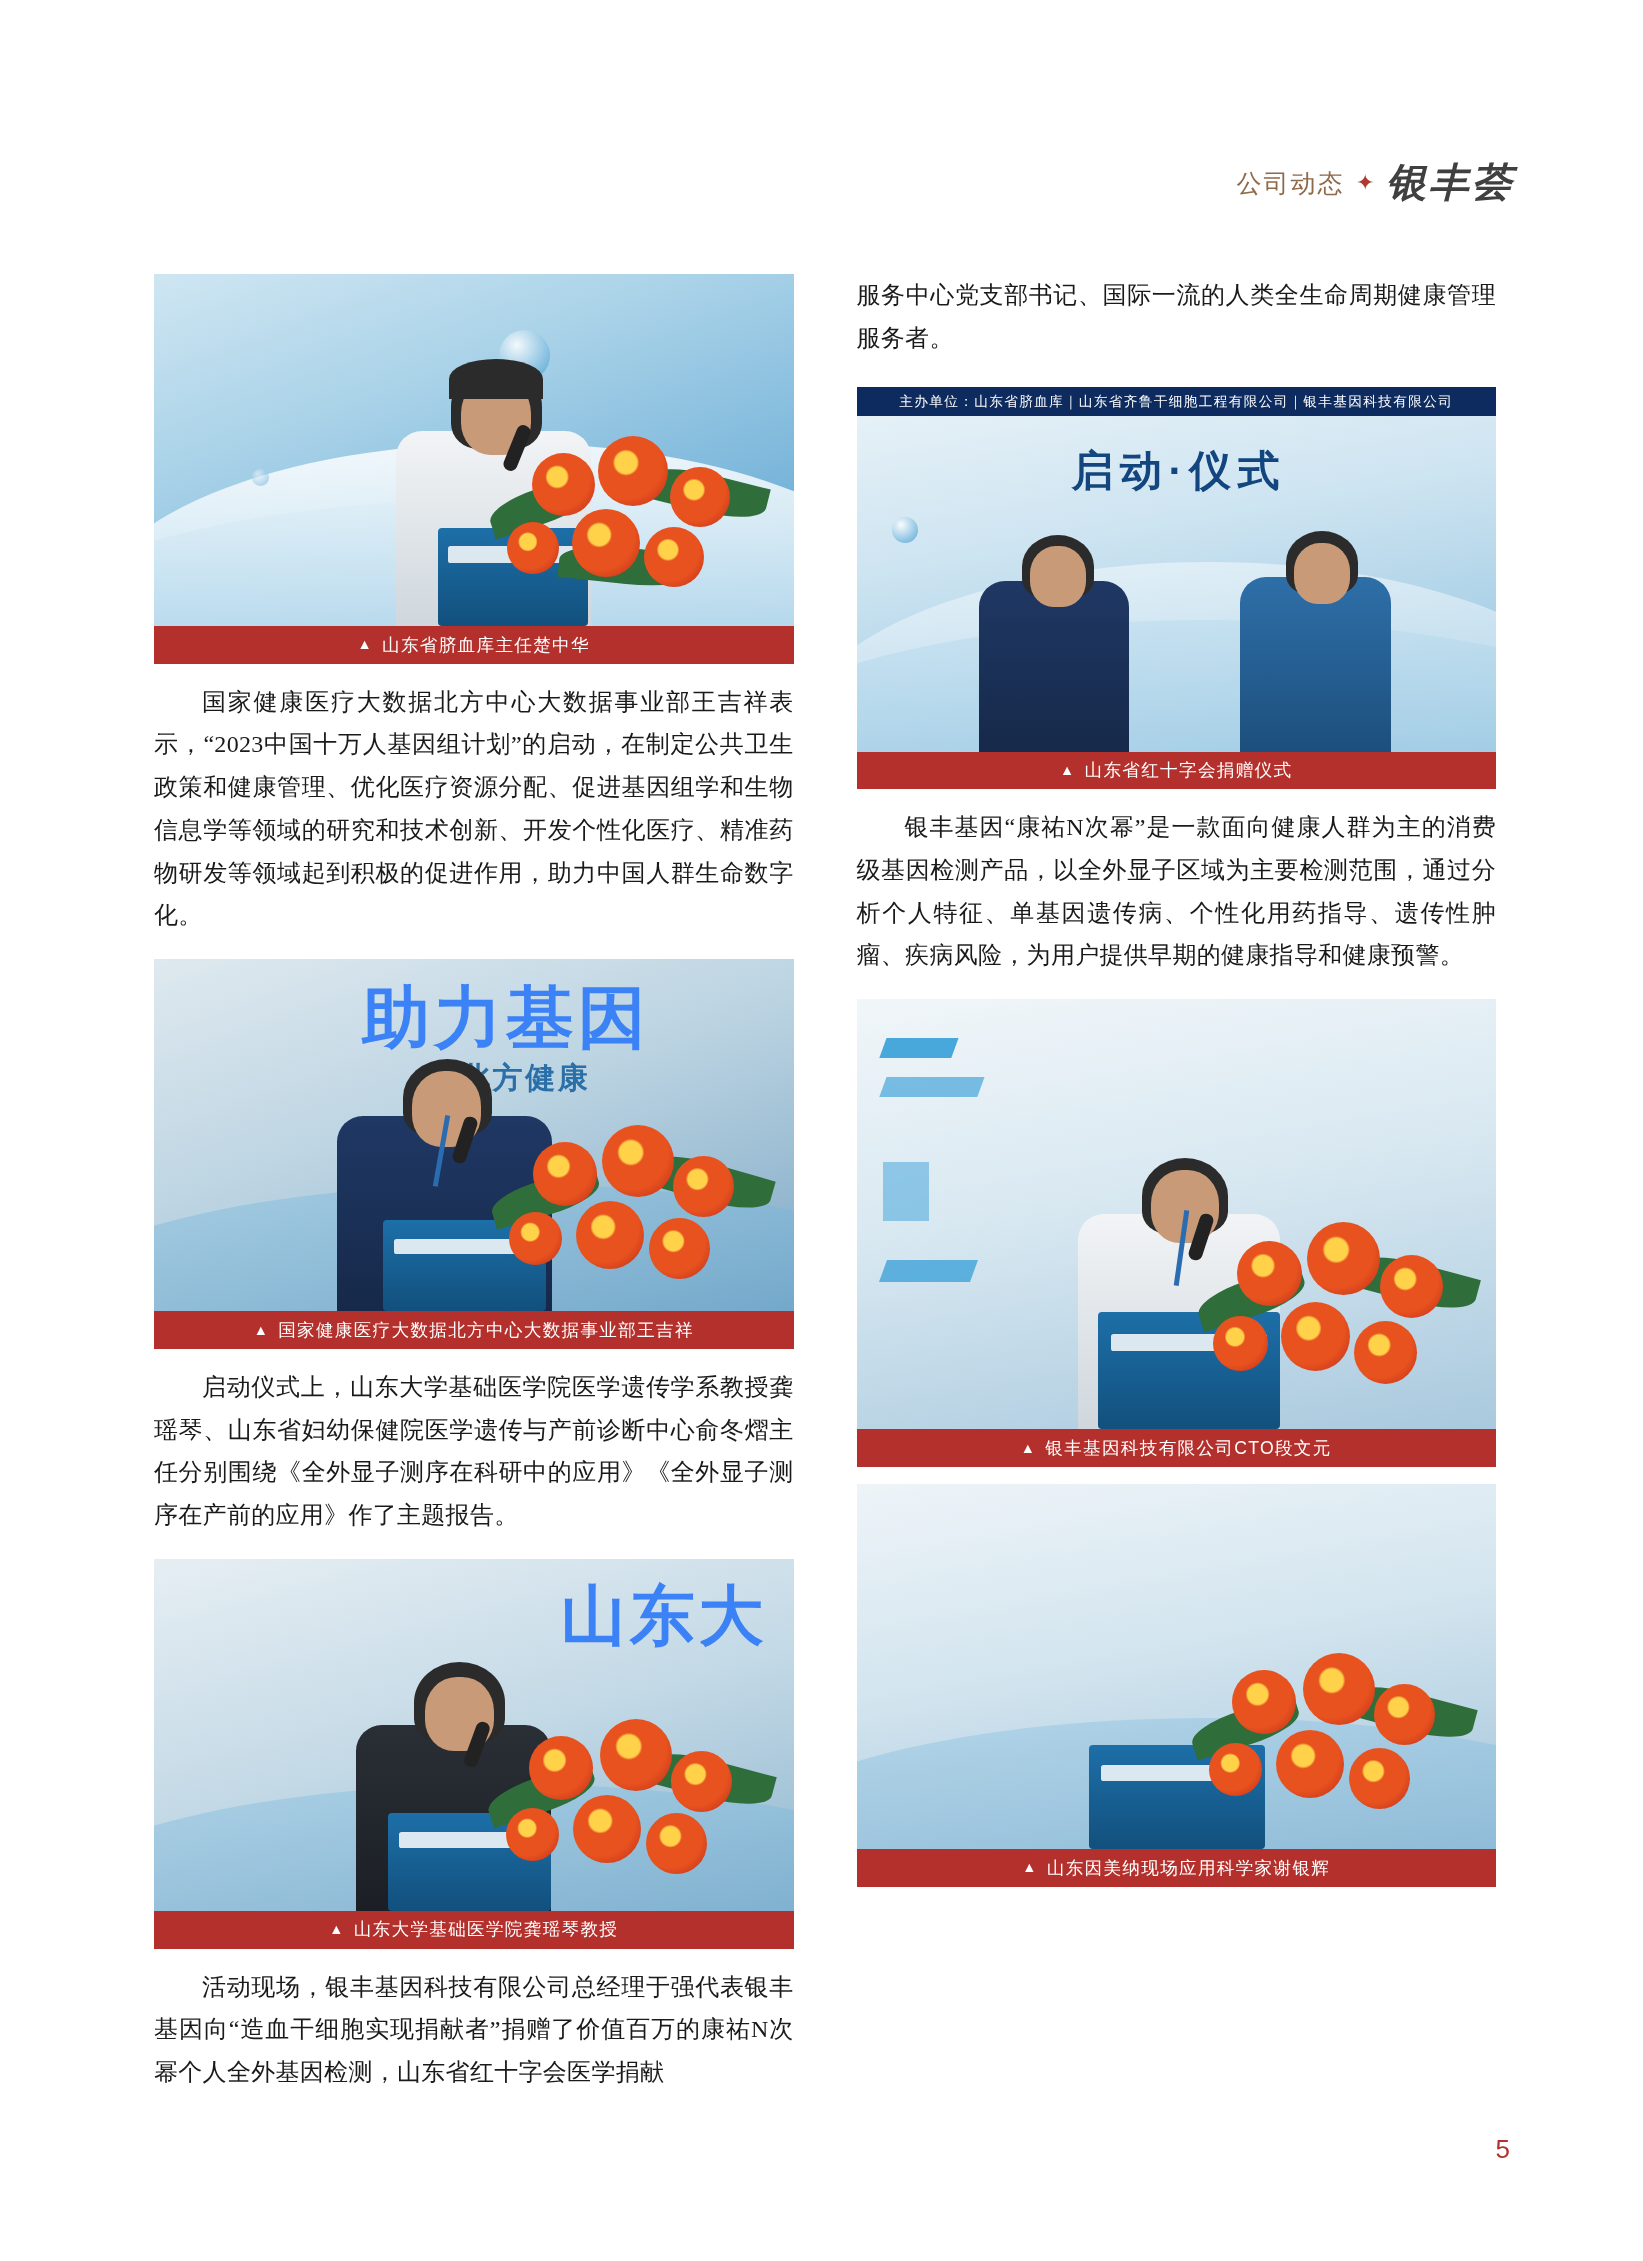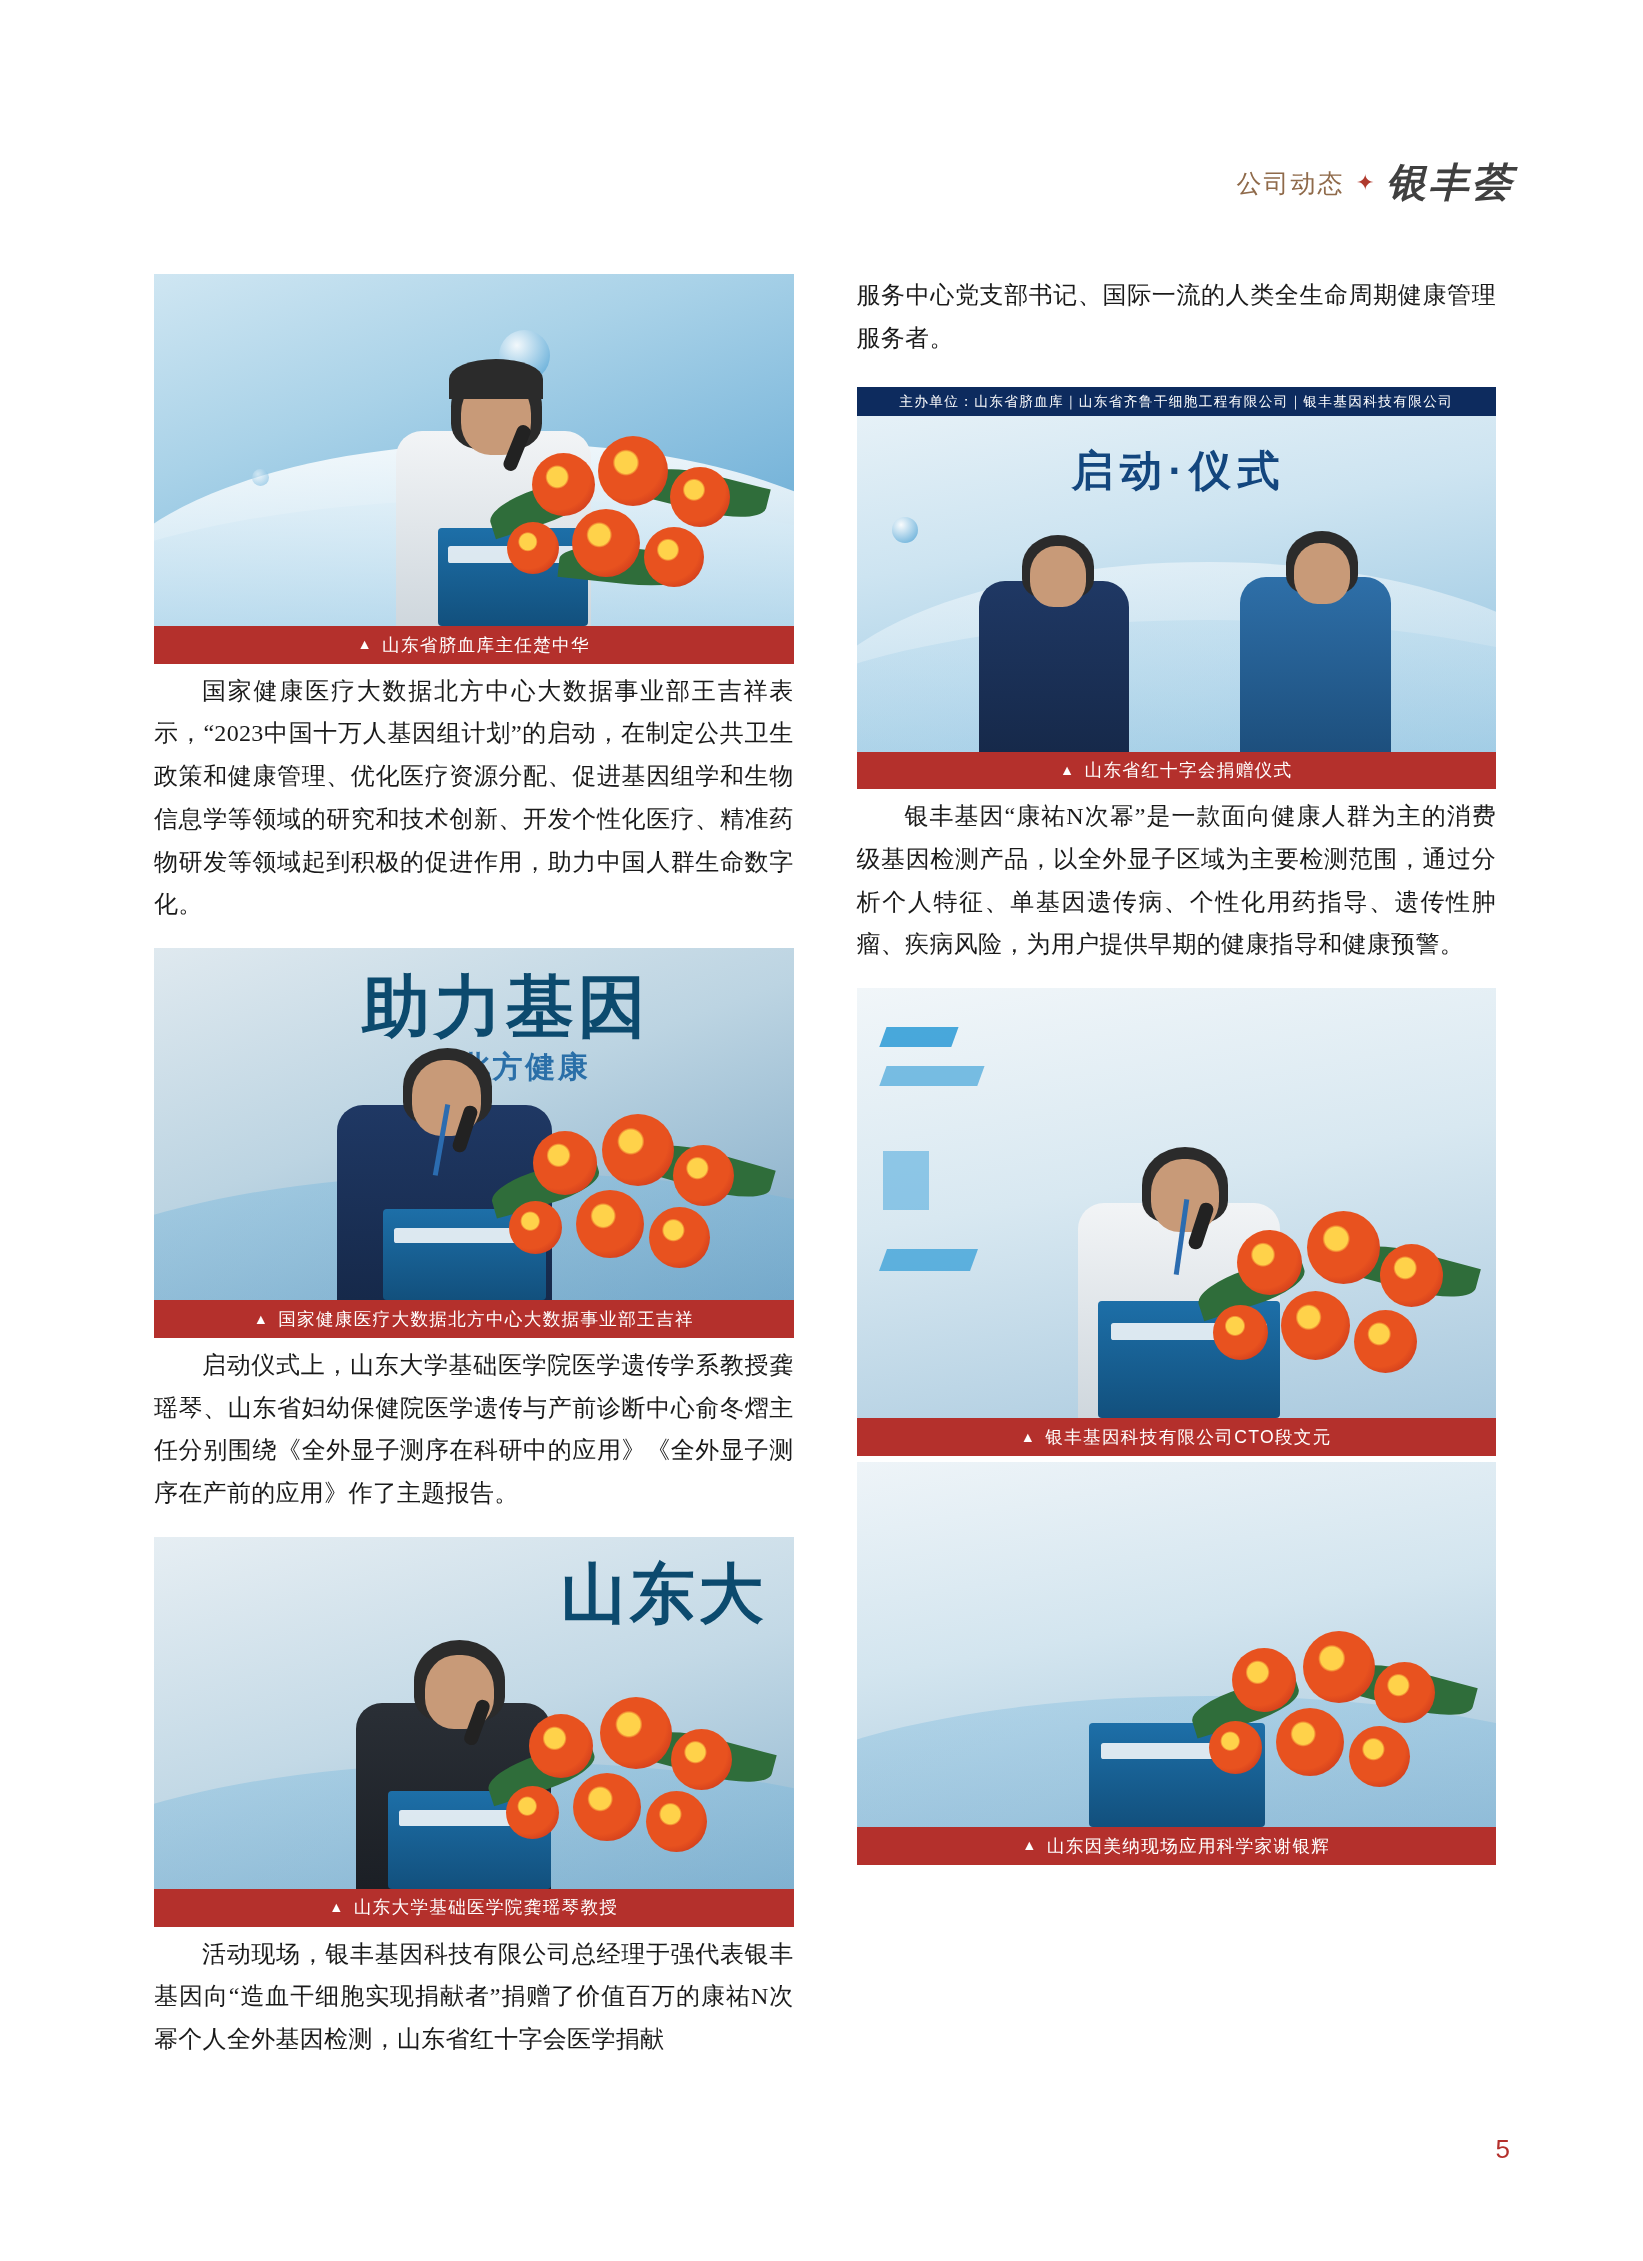--- a/index.html
+++ b/index.html
@@ -68,21 +68,21 @@
     text-indent: 2em;
     margin: 0 0 5.2px 0;
     letter-spacing: 0.3px;
   }
   p.body.noindent { text-indent: 0; }
   .gap-s { height: 17px; }
   .gap-m { height: 22px; }
 
   
   figure {
-    margin: 0 0 6px 0;
+    margin: 0 0 17px 0;
     width: 100%;
   }
   .photo {
     width: 100%;
     position: relative;
     overflow: hidden;
   }
   .caption {
     background: #b4302c;
     color: #ffffff;
@@ -208,21 +208,21 @@
   }
   .board .amount {
     font-family: "Liberation Serif", serif;
     color: #b4302c;
     font-weight: bold;
   }
   .bigtext {
     position: absolute;
     font-family: "Liberation Sans", sans-serif;
     font-weight: bold;
-    color: #0c4a6e;
+    color: #3b82f6;
     letter-spacing: 3.9px;
     white-space: nowrap;
   }
   .chev {
     position: absolute;
     background: #2b9ad6;
     opacity: .85;
   }
   .shirt-light { background: linear-gradient(180deg, #f2f4f6, #cfd7dd); }
   .shirt-navy { background: linear-gradient(180deg, #1f3864, #16294a); }

